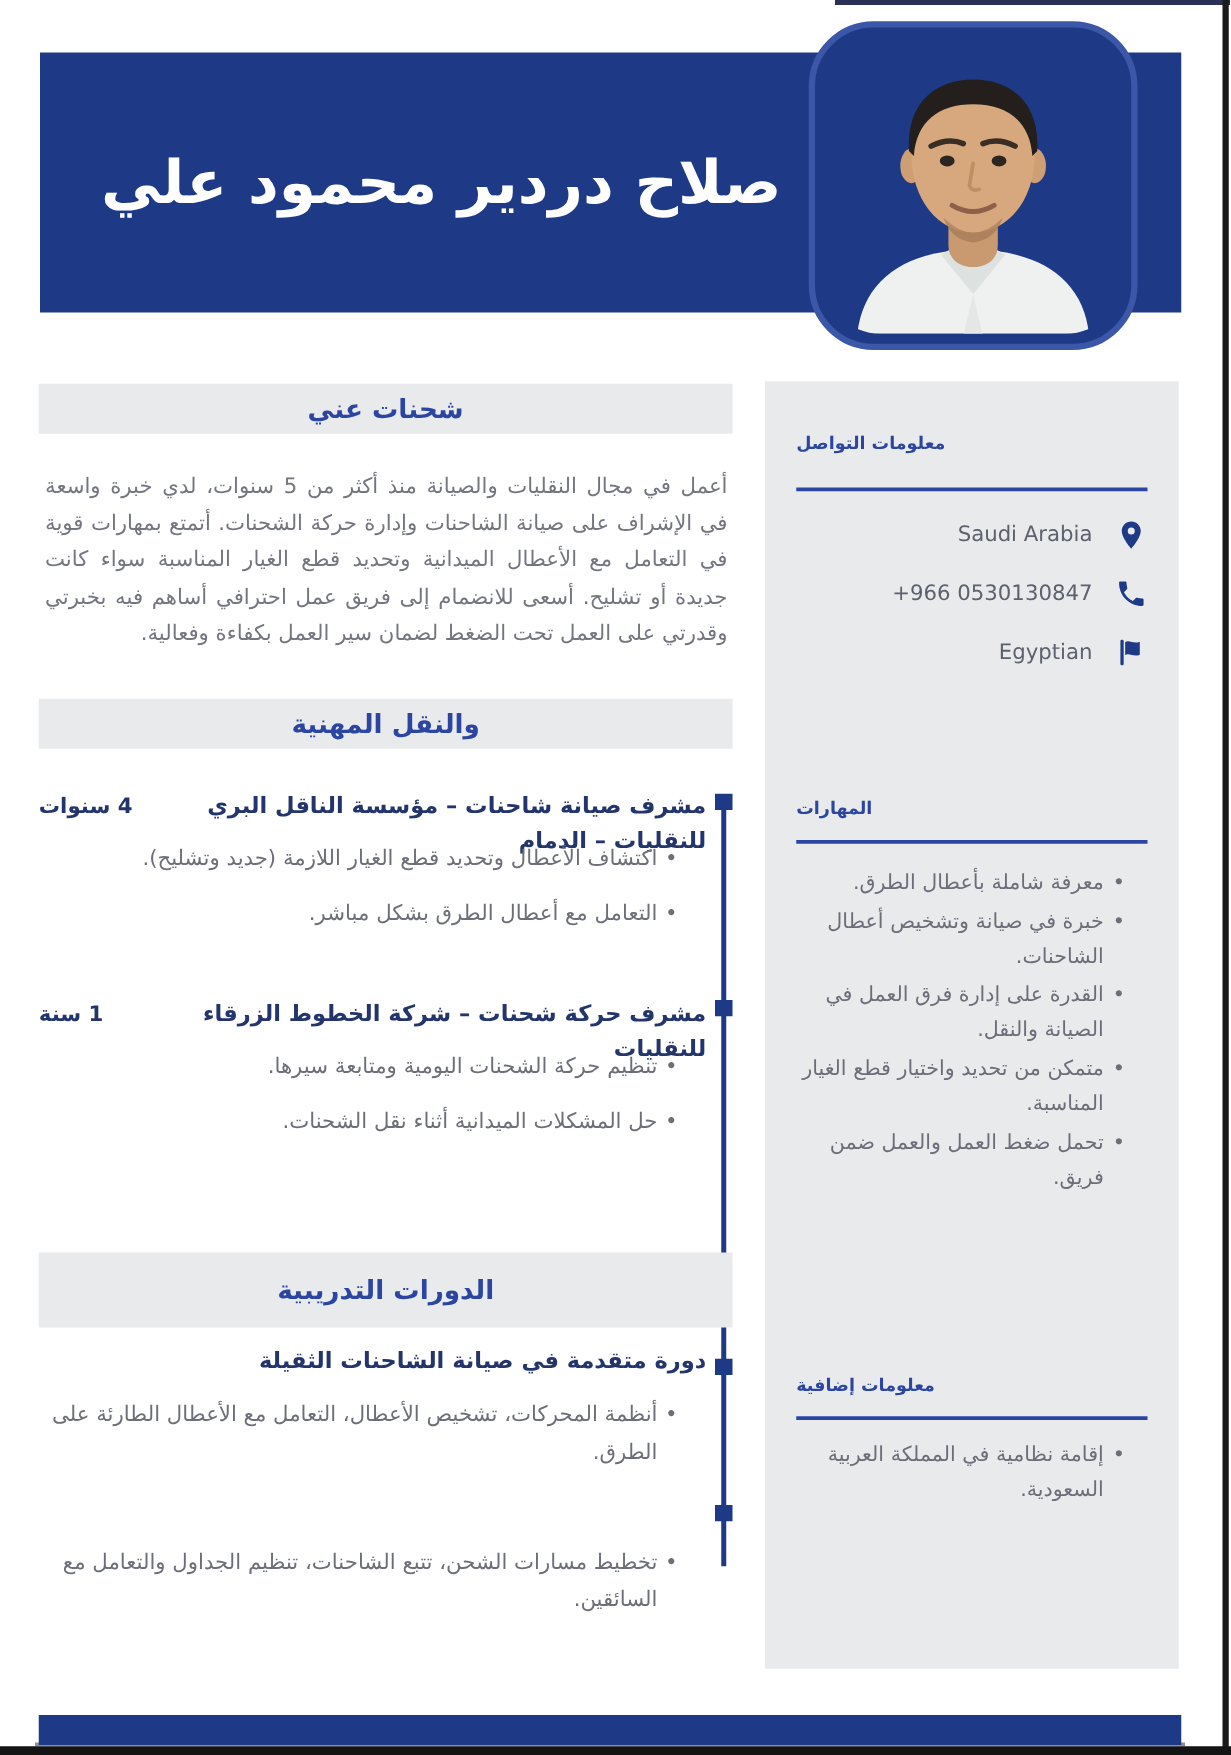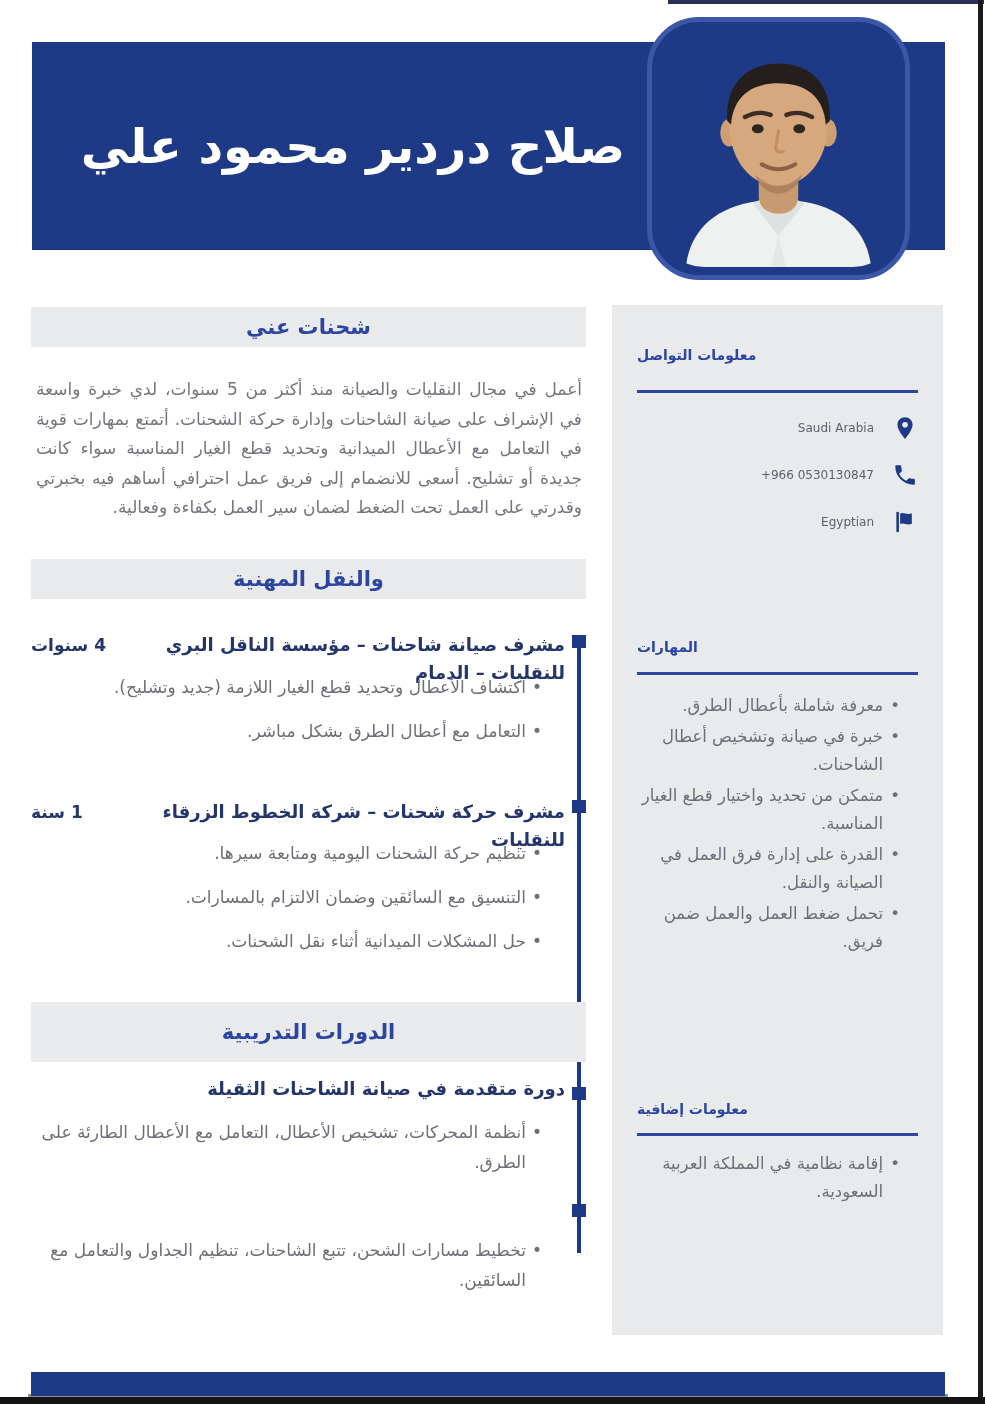--- a/index.html
+++ b/index.html
@@ -60,21 +60,21 @@
                 color:#2b45a0; font-size:14px; font-weight:bold; line-height:30px; }
   .t-contact { top:340px; } .t-skills { top:632px; } .t-additional { top:1094px; }
   .side-underline { position:absolute; left:637px; width:281px; height:3px; background:#2b45a0; }
   .u-contact { top:390px; } .u-skills { top:672px; } .u-additional { top:1133px; }
 
   .contact-list { position:absolute; left:637px; top:412px; width:281px; }
   .contact-row { display:flex; align-items:center; height:32px; margin-bottom:15px; }
   .contact-row .c-icon { width:26px; height:26px; flex:0 0 26px; margin-left:18px; }
   .contact-row .c-icon svg { display:block; width:100%; height:100%; fill:#1e3a86; }
   .contact-row .c-text { flex:1; text-align:right; direction:ltr; unicode-bidi:isolate;
-                         color:#5d616d; font-size:12px; }
+                         color:#5d616d; font-size:17px; }
 
   ul.side-dots { position:absolute; left:641px; width:261px; list-style:none; }
   ul.side-dots li { position:relative; padding-right:19px; text-align:right;
                     font-size:16.5px; line-height:28px; color:#6b6e78; margin-bottom:3px; }
   ul.side-dots li::before { content:"•"; position:absolute; right:2px; top:0; color:#6b6e78; }
   .l-skills { top:692px; } .l-additional { top:1150px; }
 
   
   .footer-bar { position:absolute; left:31px; top:1372px; width:914px; height:24px; background:#1e3a86; }
 </style>
@@ -143,21 +143,20 @@
     <li>اكتشاف الأعطال وتحديد قطع الغيار اللازمة (جديد وتشليح).</li>
     <li>التعامل مع أعطال الطرق بشكل مباشر.</li>
   </ul>
 
   <div class="entry-head h-job2">
     <span class="e-title">مشرف حركة شحنات – شركة الخطوط الزرقاء للنقليات</span>
     <span class="e-duration">1 سنة</span>
   </div>
   <ul class="dots b-job2">
     <li>تنظيم حركة الشحنات اليومية ومتابعة سيرها.</li>
-    <li>التنسيق مع السائقين وضمان الالتزام بالمسارات.</li>
     <li>حل المشكلات الميدانية أثناء نقل الشحنات.</li>
   </ul>
 
   <div class="section-bar bar-courses">الدورات التدريبية</div>
 
   <div class="entry-head h-course1">
     <span class="e-title">دورة متقدمة في صيانة الشاحنات الثقيلة</span>
   </div>
   <ul class="dots b-course1">
     <li>أنظمة المحركات، تشخيص الأعطال، التعامل مع الأعطال الطارئة على الطرق.</li>
@@ -197,22 +196,22 @@
       </span>
       <span class="c-text">Egyptian</span>
     </div>
   </div>
 
   <div class="side-title t-skills">المهارات</div>
   <div class="side-underline u-skills"></div>
   <ul class="side-dots l-skills">
     <li>معرفة شاملة بأعطال الطرق.</li>
     <li>خبرة في صيانة وتشخيص أعطال الشاحنات.</li>
+    <li>القدرة على إدارة فرق العمل في الصيانة والنقل.</li>
     <li>متمكن من تحديد واختيار قطع الغيار المناسبة.</li>
-    <li>القدرة على إدارة فرق العمل في الصيانة والنقل.</li>
     <li>تحمل ضغط العمل والعمل ضمن فريق.</li>
   </ul>
 
   <div class="side-title t-additional">معلومات إضافية</div>
   <div class="side-underline u-additional"></div>
   <ul class="side-dots l-additional">
     <li>إقامة نظامية في المملكة العربية السعودية.</li>
   </ul>
 
   <div class="footer-bar"></div>

